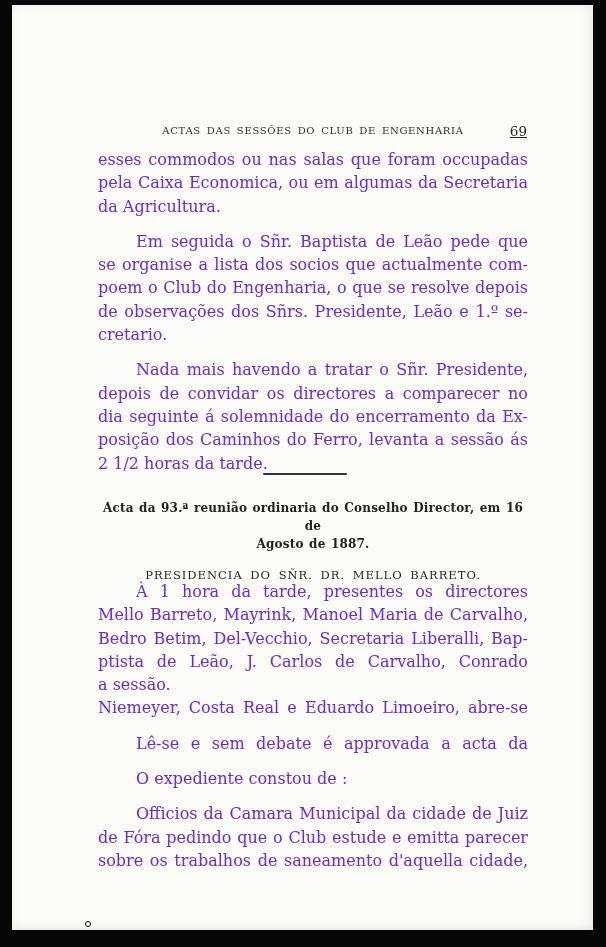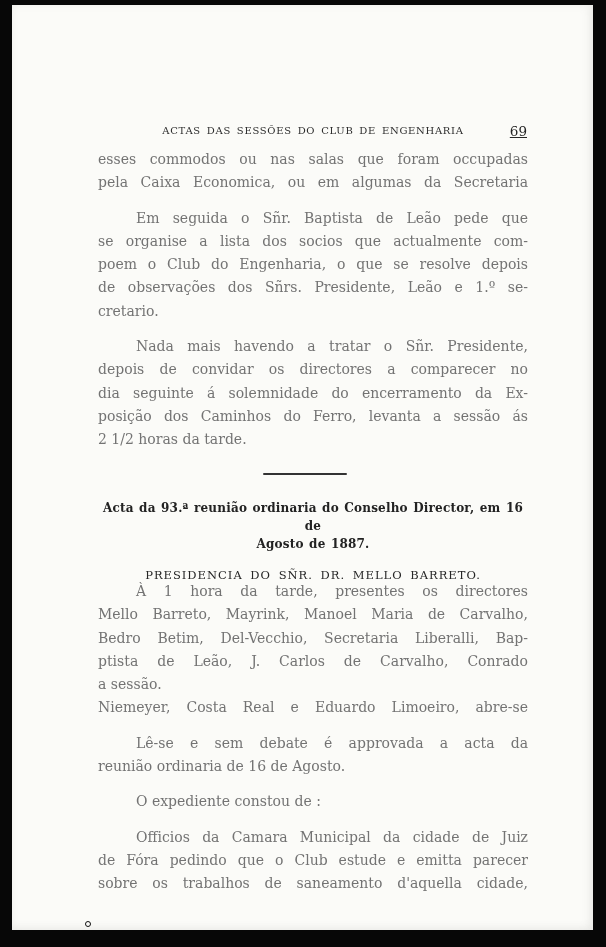--- a/index.html
+++ b/index.html
@@ -41,23 +41,23 @@
     position: absolute;
     right: 1px;
     top: 0;
     font-size: 13.5px;
     color: #242424;
     line-height: 16px;
     text-decoration: underline;
   }
   
   .body-text {
-    font-size: 14px;
+    font-size: 16px;
     line-height: 23.3px;
-    color: #737373;
+    color: #6d28d9;
   }
   .sectionA { top: 143px; }
   .sectionC { top: 563px; }
   .line {
     text-align: justify;
     text-align-last: justify;
     height: 23.3px;
     overflow: hidden;
   }
   .line.end { text-align-last: left; }
@@ -109,20 +109,21 @@
 
     <div class="col header">
       <div class="running-title">ACTAS DAS SESSÕES DO CLUB DE ENGENHARIA</div>
       <div class="page-number">69</div>
     </div>
 
     <div class="col body-text sectionA">
       <div class="para">
         <div class="line">esses commodos ou nas salas que foram occupadas</div>
         <div class="line">pela Caixa Economica, ou em algumas da Secretaria</div>
+        <div class="line end">da Agricultura.</div>
       </div>
       <div class="para">
         <div class="line indent">Em seguida o Sñr. Baptista de Leão pede que</div>
         <div class="line">se organise a lista dos socios que actualmente com-</div>
         <div class="line">poem o Club do Engenharia, o que se resolve depois</div>
         <div class="line">de observações dos Sñrs. Presidente, Leão e 1.º se-</div>
         <div class="line end">cretario.</div>
       </div>
       <div class="para">
         <div class="line indent">Nada mais havendo a tratar o Sñr. Presidente,</div>
@@ -145,21 +146,20 @@
       <div class="para">
         <div class="line indent">À 1 hora da tarde, presentes os directores</div>
         <div class="line">Mello Barreto, Mayrink, Manoel Maria de Carvalho,</div>
         <div class="line">Bedro Betim, Del-Vecchio, Secretaria Liberalli, Bap-</div>
         <div class="line">ptista de Leão, J. Carlos de Carvalho, Conrado</div>
         <div class="line end">a sessão.</div>
         <div class="line">Niemeyer, Costa Real e Eduardo Limoeiro, abre-se</div>
       </div>
       <div class="para">
         <div class="line indent">Lê-se e sem debate é approvada a acta da</div>
-        <div class="line end">reunião ordinaria de 16 de Agosto.</div>
       </div>
       <div class="para">
         <div class="line indent end">O expediente constou de :</div>
       </div>
       <div class="para">
         <div class="line indent">Officios da Camara Municipal da cidade de Juiz</div>
         <div class="line">de Fóra pedindo que o Club estude e emitta parecer</div>
         <div class="line">sobre os trabalhos de saneamento d'aquella cidade,</div>
       </div>
     </div>

